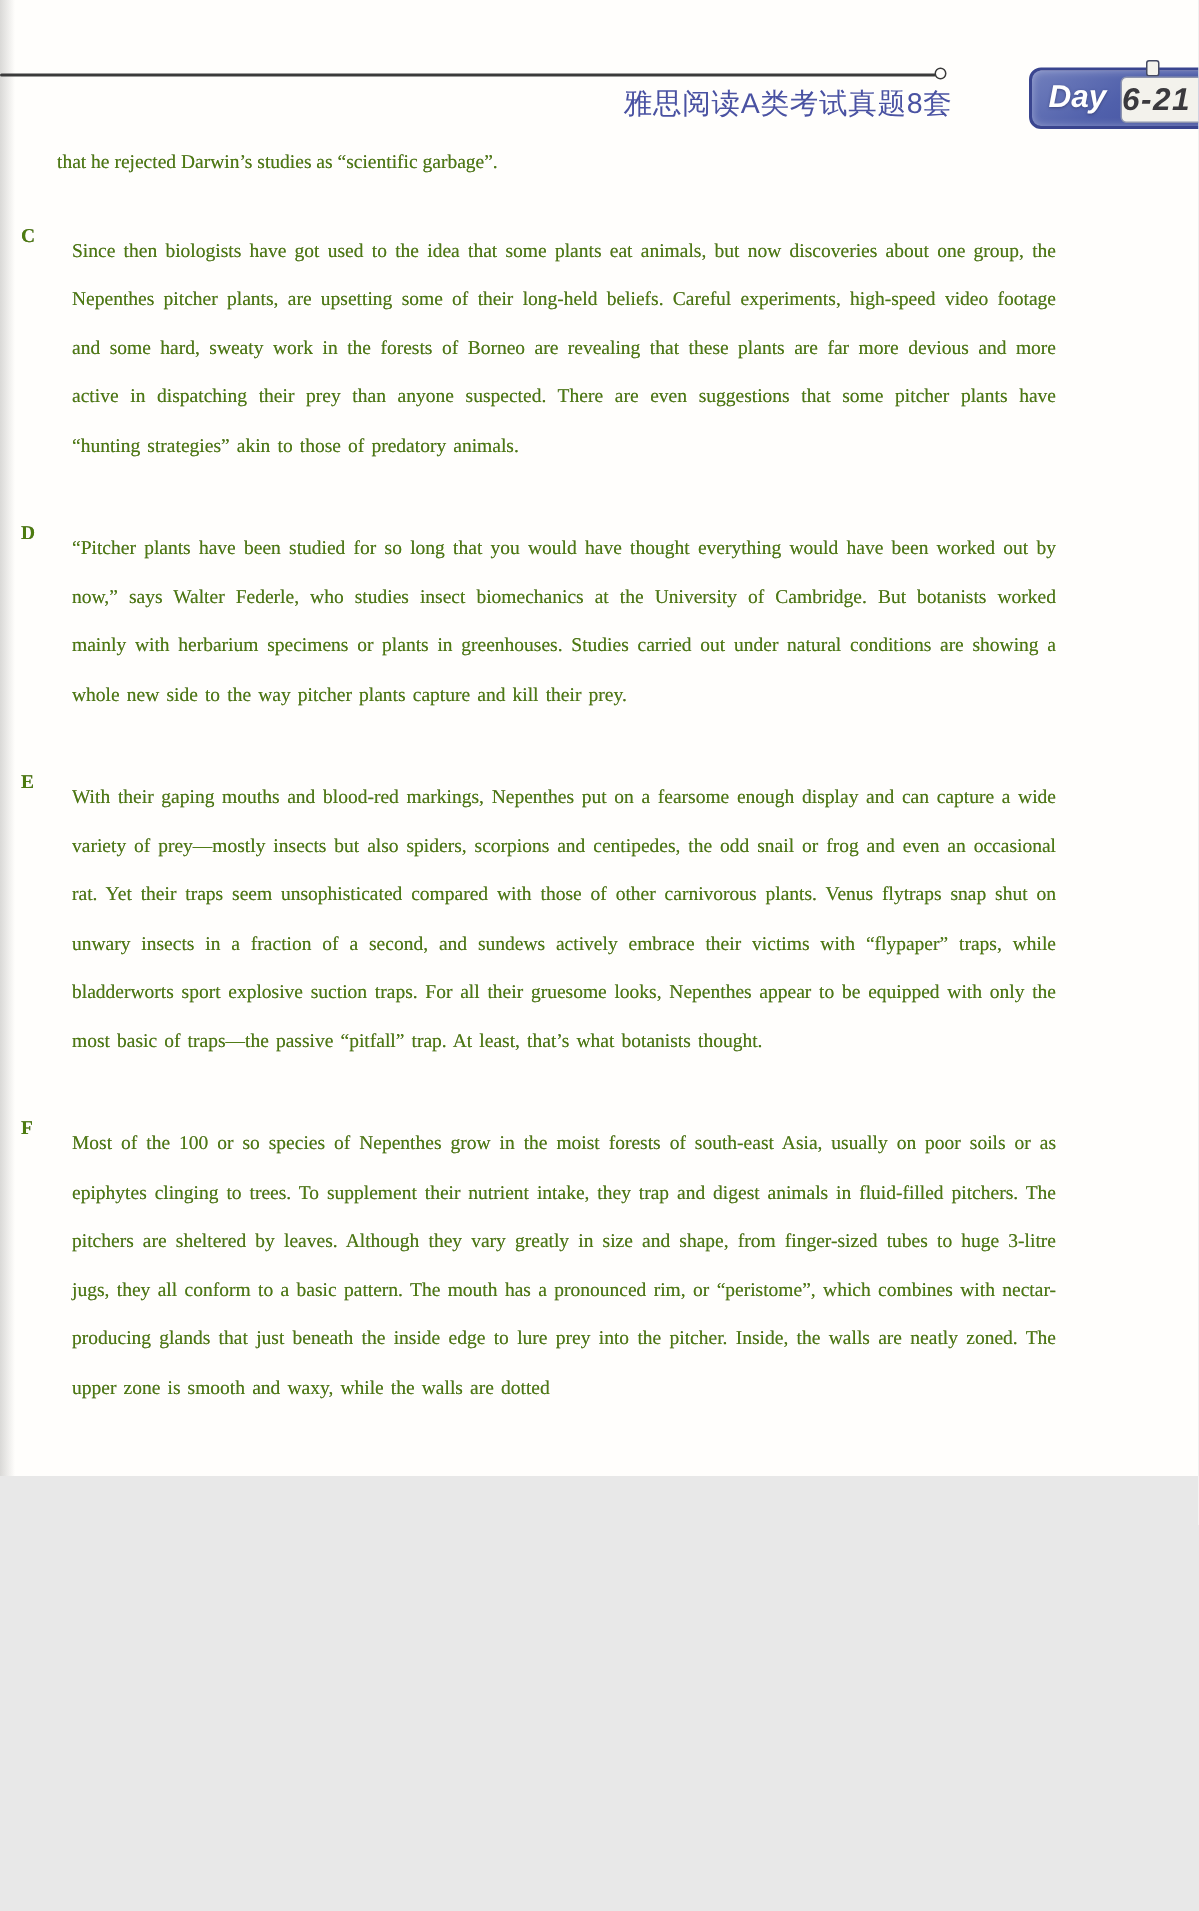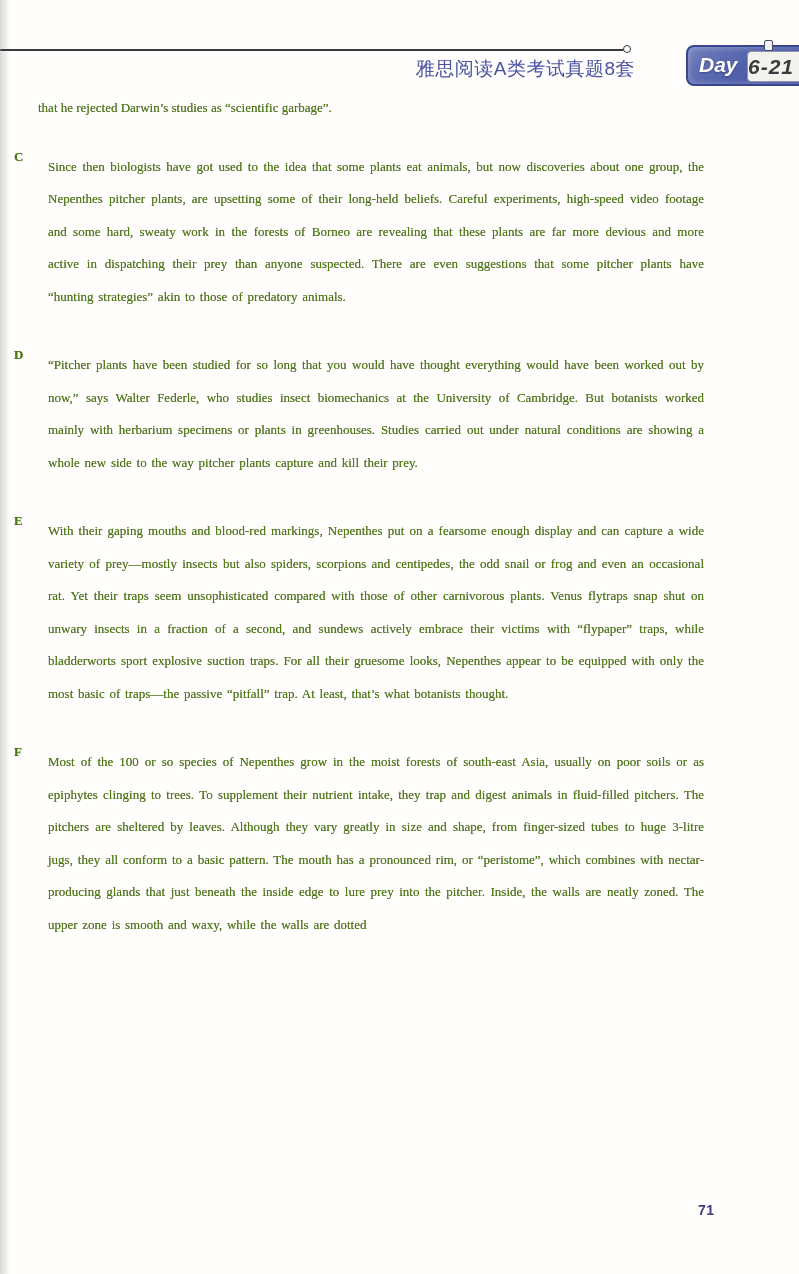--- a/index.html
+++ b/index.html
@@ -3,21 +3,21 @@
 <meta charset="utf-8">
 <style>
   html, body {
     margin: 0;
     padding: 0;
     background: #e8e8e8;
   }
   .page {
     position: relative;
     width: 799px;
-    height: 1274px;
+    height: 984px;
     margin: 0 auto;
     background: #fffefc;
     overflow: hidden;
     font-family: "Liberation Serif", serif;
   }
   
   .edge-shade {
     position: absolute;
     left: 0; top: 0;
     width: 10px; height: 100%;

